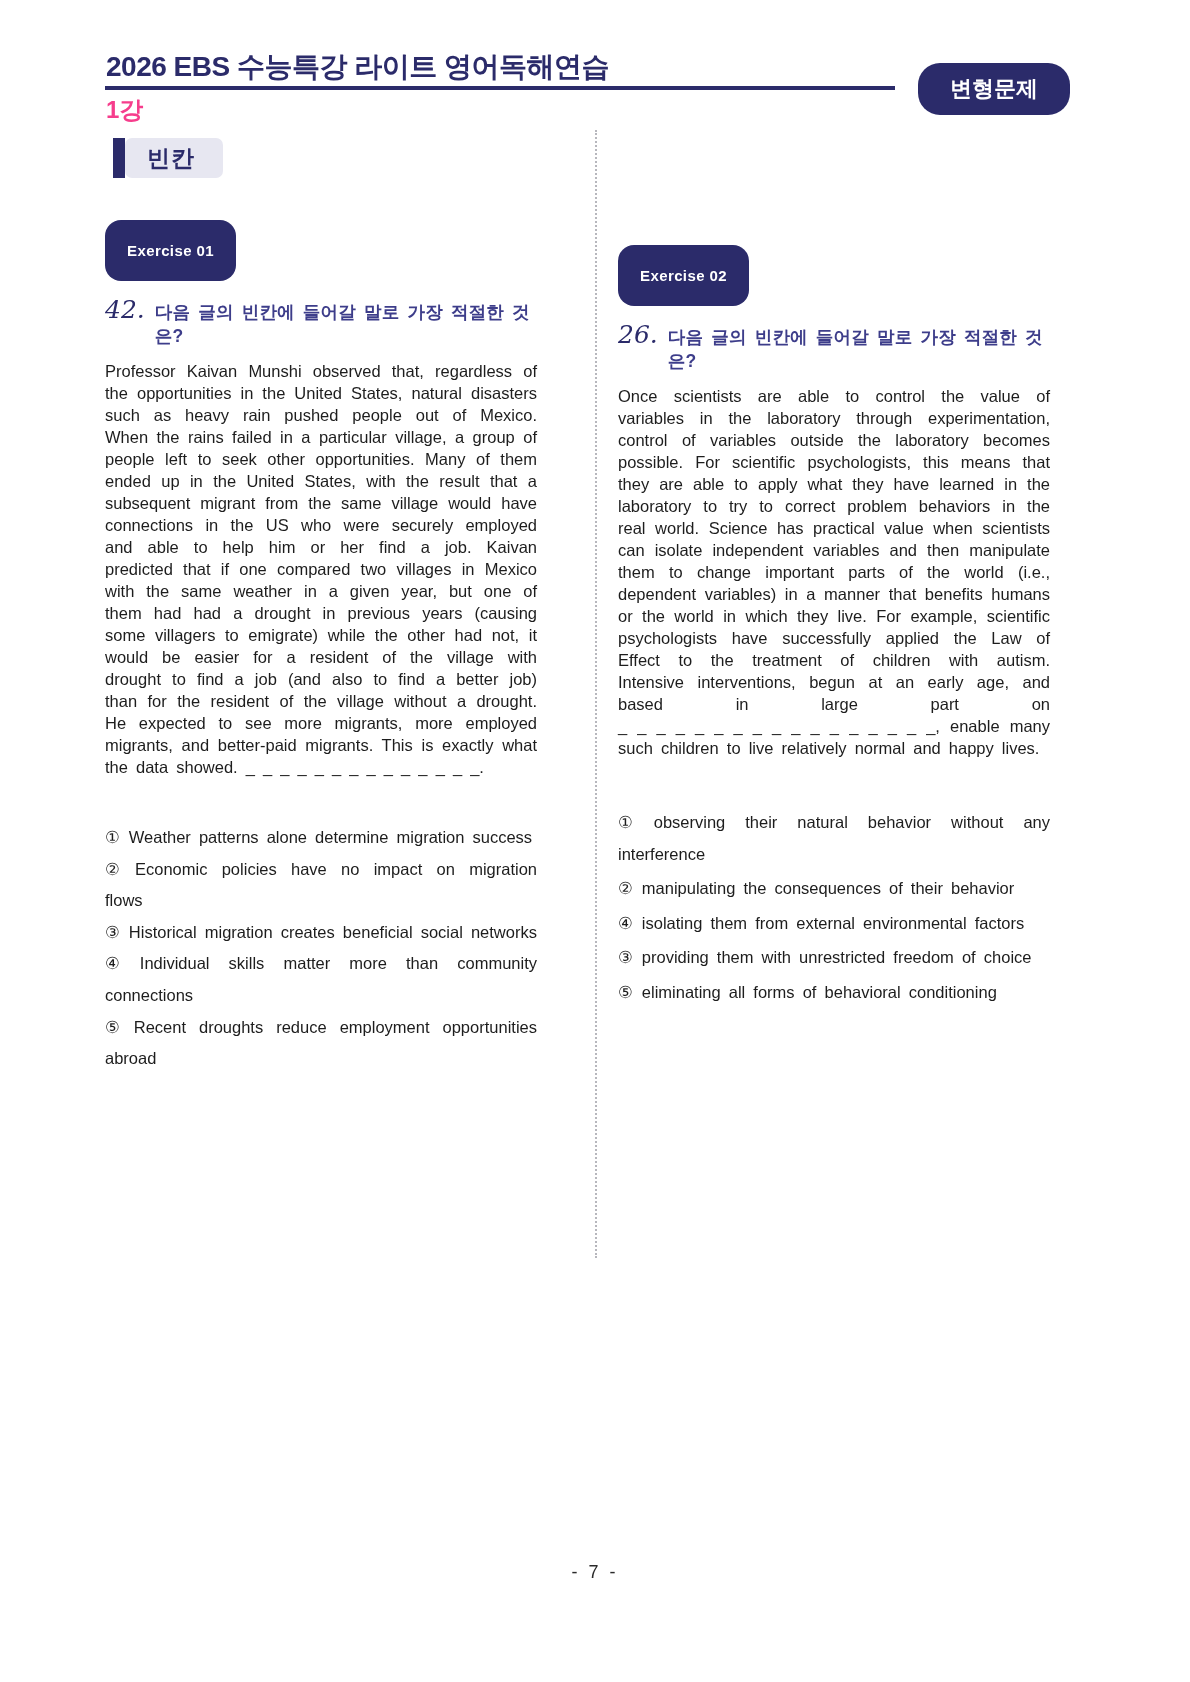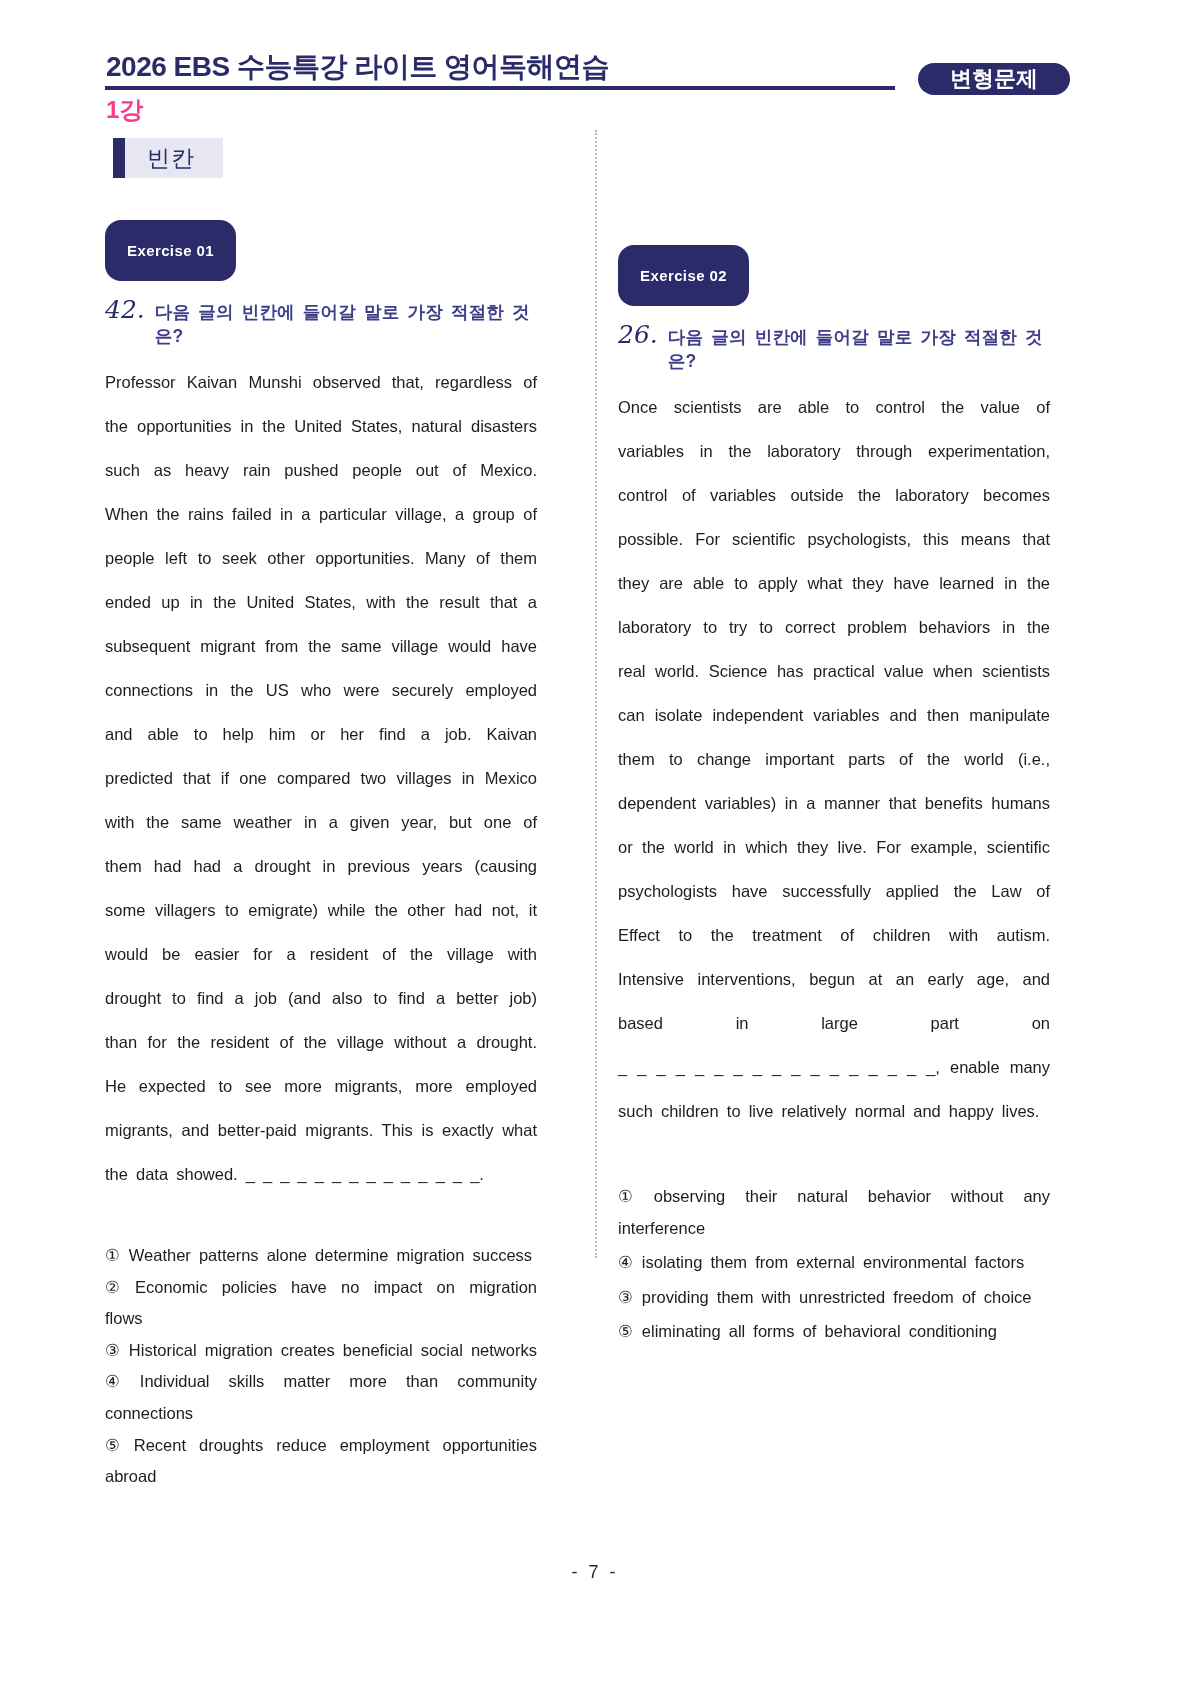--- a/index.html
+++ b/index.html
@@ -21,40 +21,40 @@
     position:absolute;left:106px;top:48px;
     font-size:28px;font-weight:bold;color:var(--navy);
     letter-spacing:-0.5px;white-space:nowrap;
   }
   .header-rule{
     position:absolute;left:105px;top:86px;
     width:790px;height:4px;background:var(--navy);
   }
   .edition-badge{
     position:absolute;left:918px;top:63px;
-    width:152px;height:32px;
+    width:152px;height:52px;
     background:var(--navy);color:#ffffff;
     border-radius:22px;
     display:flex;align-items:center;justify-content:center;
     font-size:22px;font-weight:bold;letter-spacing:0px;
   }
   .lesson{
     position:absolute;left:106px;top:94px;
     font-size:24px;font-weight:bold;color:var(--pink);
   }
   .section-chip{
     position:absolute;left:113px;top:138px;
     display:flex;align-items:stretch;height:40px;
   }
   .chip-bar{width:12px;background:var(--navy);}
   .chip-body{
     background:var(--chipbg);color:var(--navy);
-    font-size:23px;font-weight:normal;
+    font-size:23px;font-weight:bold;
     display:flex;align-items:center;
-    padding:0 28px 0 22px;letter-spacing:1px;
+    padding:0 28px 0 22px;letter-spacing:1px;border-radius:7px;
   }
   .col-separator{
     position:absolute;left:595px;top:130px;height:1128px;
     border-left:2px dotted #b7b7bd;
   }
   .col{position:absolute;width:432px;}
   .col-left{left:105px;top:220px;}
   .col-right{left:618px;top:245px;}
   .ex-badge{
     display:inline-block;background:var(--navy);color:#ffffff;
@@ -65,21 +65,21 @@
   .q-num{
     font-family:"DejaVu Serif", serif;font-style:italic;
     font-size:25px;color:var(--navy);flex:0 0 auto;
   }
   .q-prompt{
     font-size:17.5px;font-weight:bold;color:var(--prompt);
     word-spacing:3px;letter-spacing:0.2px;
   }
   .passage{
     margin:12px 0 0 0;
-    font-size:16.5px;line-height:44px;color:var(--ink);
+    font-size:16.5px;line-height:22px;color:var(--ink);
     text-align:justify;word-spacing:3.5px;
   }
   .options{margin-top:44px;}
   .col-right .options{margin-top:48px;}
   .option{
     margin:0;
     font-size:16.5px;line-height:31.6px;color:var(--ink);
     text-align:justify;word-spacing:3.5px;
   }
   .col-right .option{margin-bottom:3px;}
@@ -133,20 +133,21 @@
 
   <section class="col col-right">
     <span class="ex-badge">Exercise 02</span>
     <div class="q-head">
       <span class="q-num">26.</span>
       <span class="q-prompt">다음 글의 빈칸에 들어갈 말로 가장 적절한 것은?</span>
     </div>
     <p class="passage">Once scientists are able to control the value of variables in the laboratory through experimentation, control of variables outside the laboratory becomes possible. For scientific psychologists, this means that they are able to apply what they have learned in the laboratory to try to correct problem behaviors in the real world. Science has practical value when scientists can isolate independent variables and then manipulate them to change important parts of the world (i.e., dependent variables) in a manner that benefits humans or the world in which they live. For example, scientific psychologists have successfully applied the Law of Effect to the treatment of children with autism. Intensive interventions, begun at an early age, and based in large part on _&nbsp;_&nbsp;_&nbsp;_&nbsp;_&nbsp;_&nbsp;_&nbsp;_&nbsp;_&nbsp;_&nbsp;_&nbsp;_&nbsp;_&nbsp;_&nbsp;_&nbsp;_&nbsp;_, enable many such children to live relatively normal and happy lives.</p>
     <div class="options">
       <p class="option"><span class="marker">①</span><span>observing their natural behavior without any interference</span></p>
+      <p class="option"><span class="marker">②</span><span>manipulating the consequences of their behavior</span></p>
       <p class="option"><span class="marker">④</span><span>isolating them from external environmental factors</span></p>
       <p class="option"><span class="marker">③</span><span>providing them with unrestricted freedom of choice</span></p>
       <p class="option"><span class="marker">⑤</span><span>eliminating all forms of behavioral conditioning</span></p>
     </div>
   </section>
 
   <div class="footer-page">- 7 -</div>
 
 </div>
 

